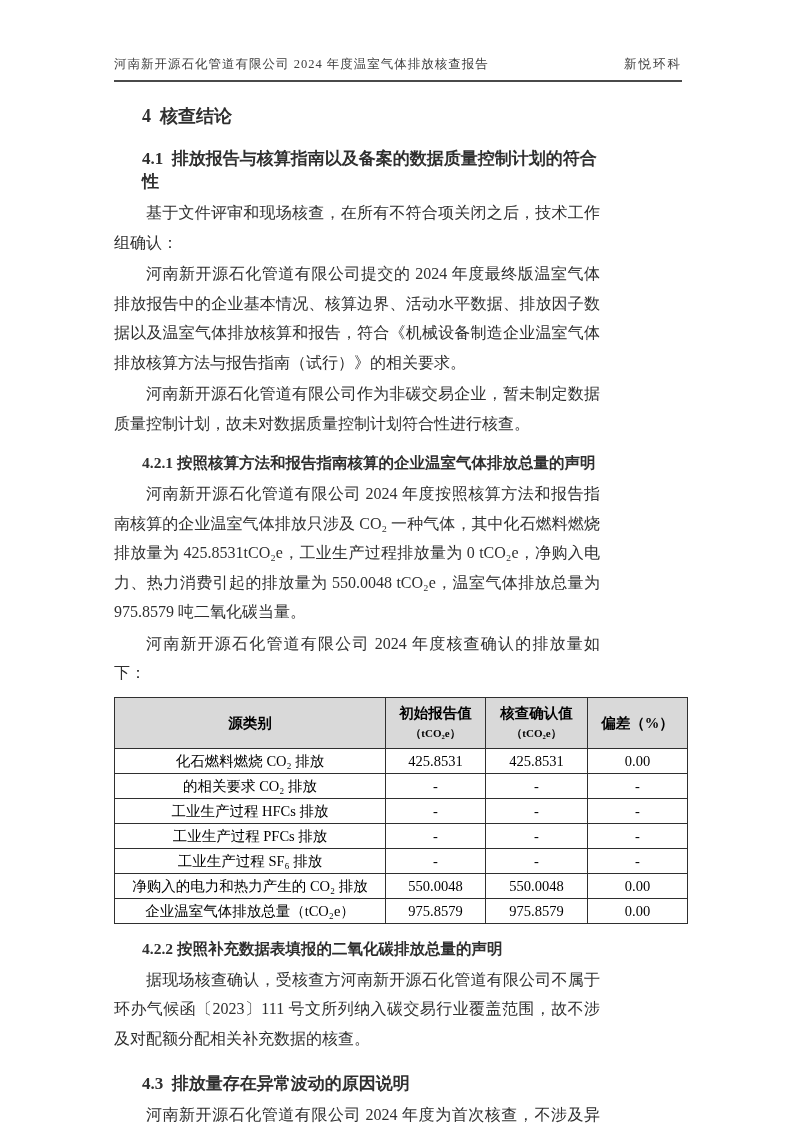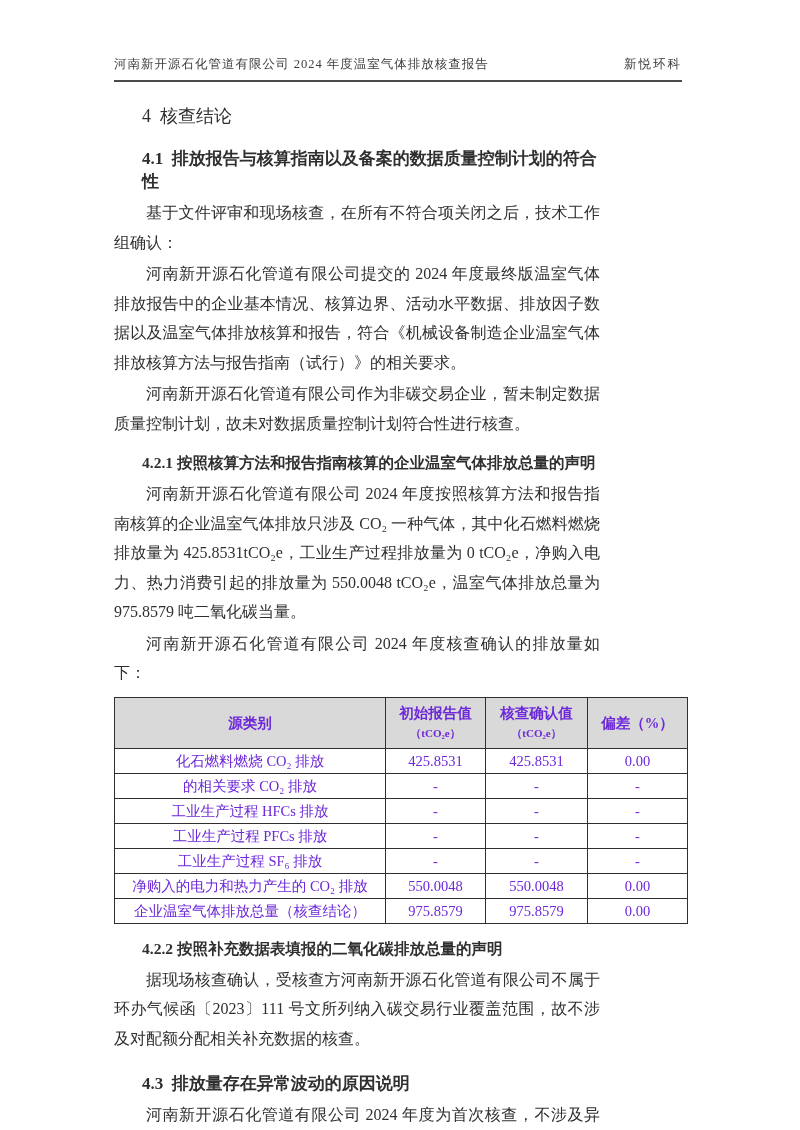--- a/index.html
+++ b/index.html
@@ -17,36 +17,36 @@
   
   .doc-header {
     display:flex; justify-content:space-between; align-items:flex-end;
     width:568px;
     font-size:12.5px; letter-spacing:1px; color:#3d3d3d;
     padding-bottom:7px; border-bottom:2px solid #4a4a4a;
     white-space:nowrap;
   }
   .doc-header .right { letter-spacing:2px; }
 
-  .h1 { font-size:18px;  font-weight:normal; margin:22px 0 0 28px; white-space:pre-wrap; }
+  .h1 { font-size:18px;  font-weight:bold; margin:22px 0 0 28px; white-space:pre-wrap; }
   .h2 { font-size:17px;  font-weight:bold; margin:19px 0 0 28px; white-space:pre-wrap; }
   .h3 { font-size:15.5px;font-weight:bold; margin:15px 0 0 28px; white-space:pre-wrap; }
 
   p.body {
     font-size:16px; line-height:29.5px;
     text-align:justify; text-justify:inter-character;
     text-indent:32px; margin:5px 0 0 0;
   }
   p.tight { margin-top:2px; }
 
   
   table.vtable {
     border-collapse:collapse; table-layout:fixed;
     width:573px; margin-top:9px;
-    font-size:14.5px; color:#6d28d9;
+    font-size:14.5px; color:#000000;
     border:1.5px solid #2f2f2f;
   }
   .vtable th, .vtable td {
     border:1px solid #2f2f2f;
     text-align:center; vertical-align:middle;
     padding:3px 2px; overflow:hidden;
   }
   .vtable thead th {
     background:#d9d9d9; font-weight:bold;
     height:44px; line-height:20px; font-size:14.5px;
@@ -139,21 +139,21 @@
         <td>-</td>
         <td>-</td>
       </tr>
       <tr>
         <td>净购入的电力和热力产生的 CO₂ 排放</td>
         <td>550.0048</td>
         <td>550.0048</td>
         <td>0.00</td>
       </tr>
       <tr>
-        <td>企业温室气体排放总量（核查结论）</td>
+        <td>企业温室气体排放总量（tCO₂e）</td>
         <td>975.8579</td>
         <td>975.8579</td>
         <td>0.00</td>
       </tr>
     </tbody>
   </table>
 
   <div class="h3">4.2.2 按照补充数据表填报的二氧化碳排放总量的声明</div>
   <p class="body">据现场核查确认，受核查方河南新开源石化管道有限公司不属于环办气候函〔2023〕111 号文所列纳入碳交易行业覆盖范围，故不涉及对配额分配相关补充数据的核查。</p>
 

